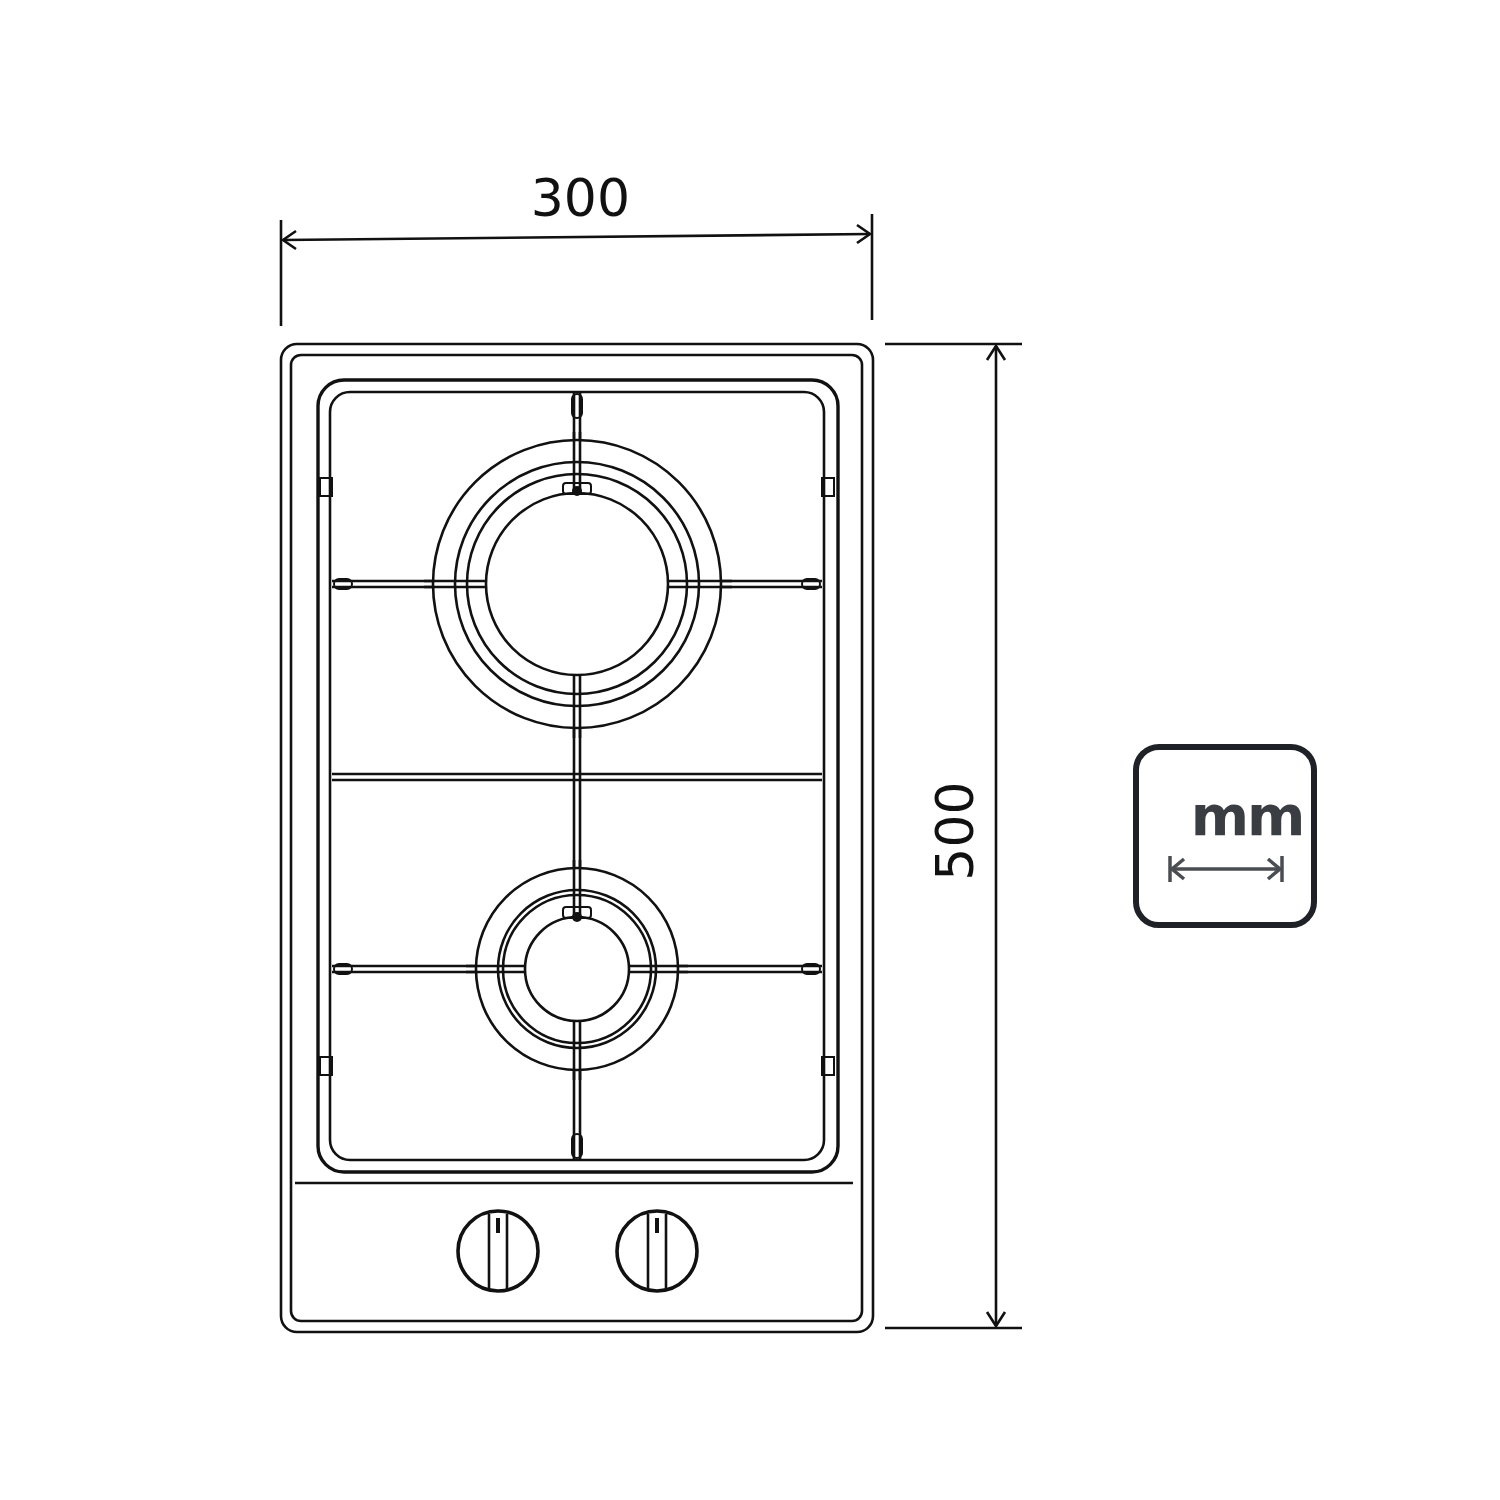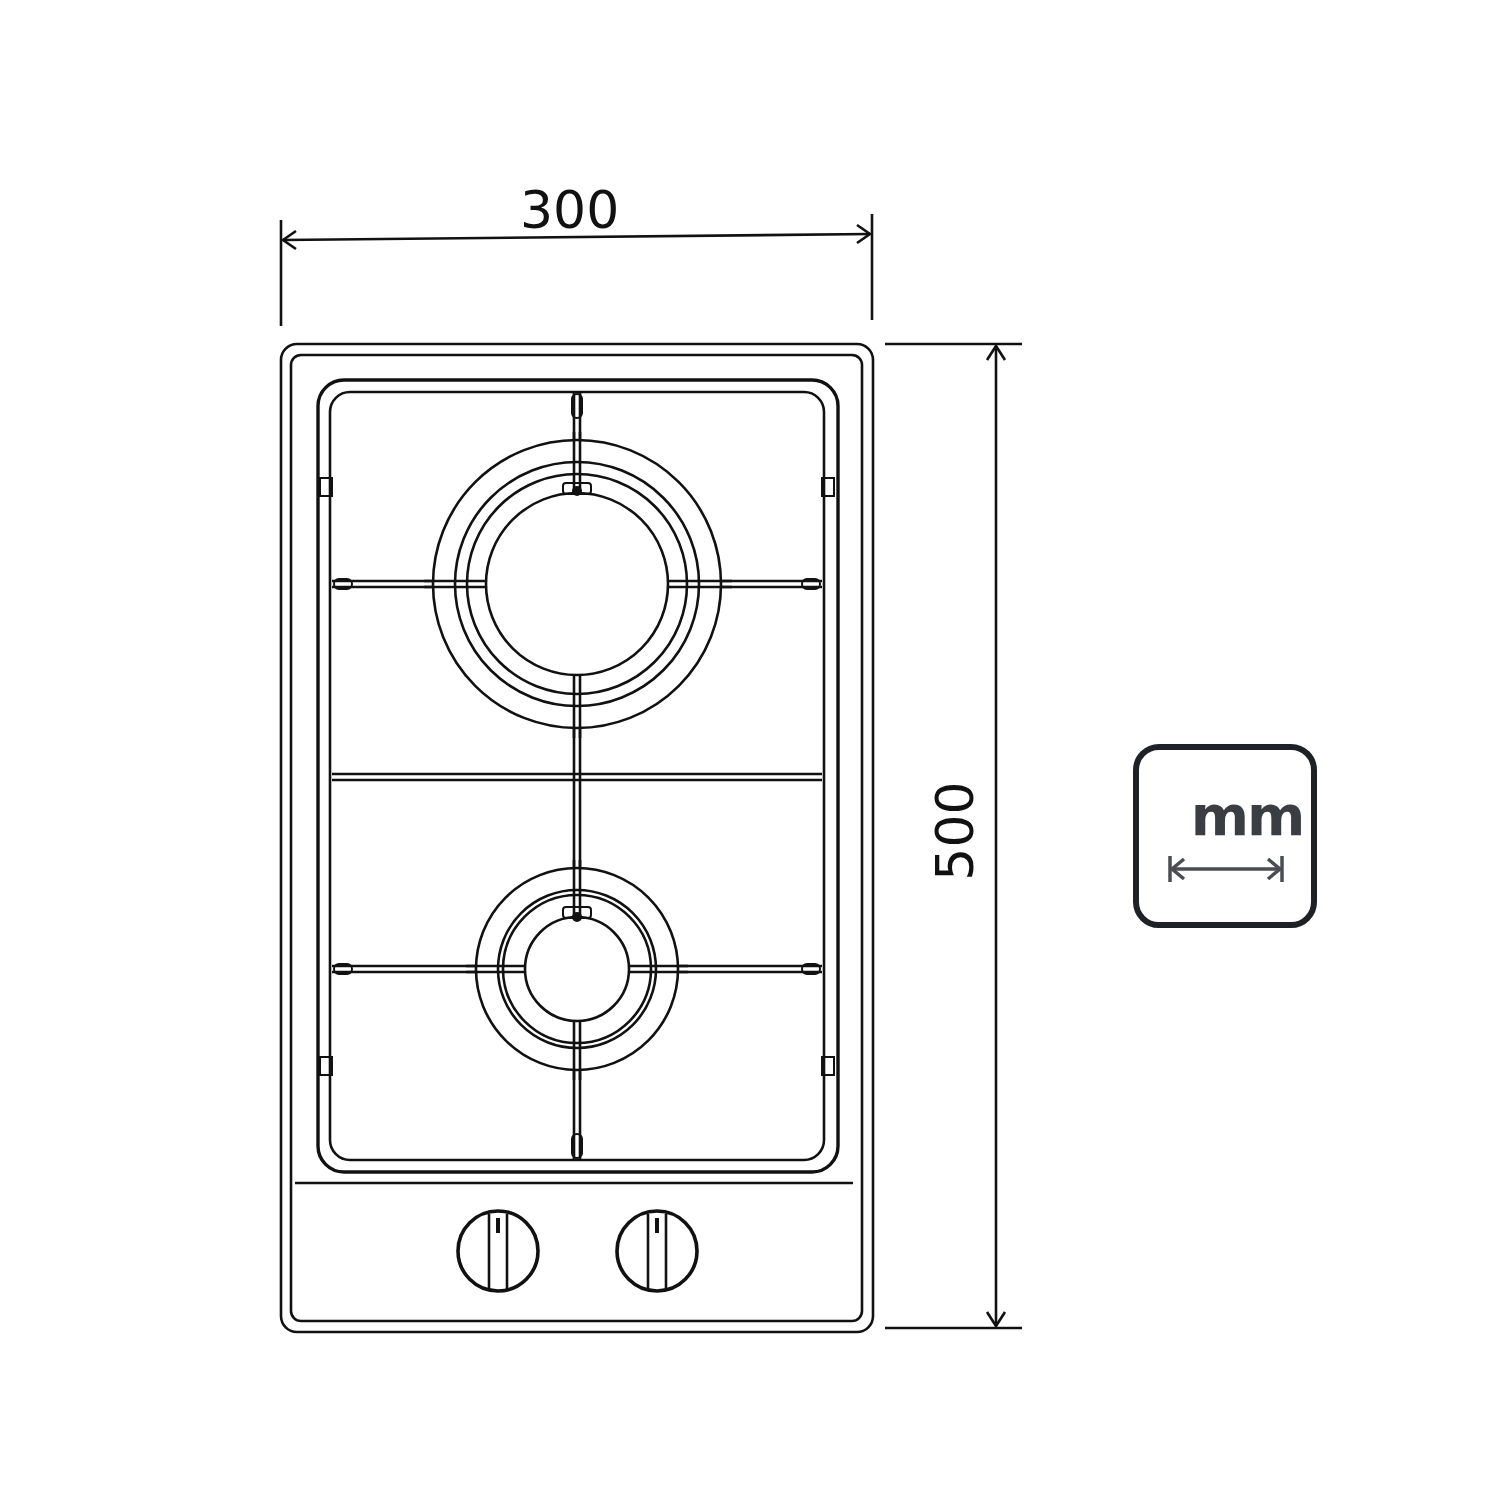--- a/index.html
+++ b/index.html
@@ -1,19 +1,19 @@
 <!DOCTYPE html>
 <html><head>
   <meta charset="utf-8">
   <style>
     html, body { margin: 0; padding: 0; background: #ffffff; }
     body { width: 1500px; height: 1500px; position: relative; overflow: hidden; font-family: "DejaVu Sans", sans-serif; }
     #drawing { position: absolute; left: 0; top: 0; width: 1500px; height: 1500px; }
     .dim-label { position: absolute; font-family: "DejaVu Sans", sans-serif; color: #111; font-size: 52px; line-height: 1; }
-    #width-label { left: 520px; top: 172px; width: 110px; text-align: left; margin-top: 12px; }
+    #width-label { left: 520px; top: 172px; width: 110px; text-align: right; }
     #height-label { left: 900px; top: 805px; width: 110px; text-align: center; transform: rotate(-90deg); transform-origin: 50% 50%; }
     #unit-badge { position: absolute; left: 1133px; top: 744px; width: 184px; height: 184px; box-sizing: border-box; border: 6px solid #1e2126; border-radius: 26px; background: #fff; }
     #unit-text { position: absolute; left: 0; right: 0; top: 38px; text-align: center; font-family: "DejaVu Sans", sans-serif; font-weight: bold; font-size: 56px; color: #3a3d42; letter-spacing: -2px; line-height: 1; padding-left: 44px; }
     #unit-arrow { position: absolute; left: 28px; top: 104px; width: 118px; height: 30px; }
   </style>
 </head>
 <body>
 
 <svg id="drawing" viewBox="0 0 1500 1500" xmlns="http://www.w3.org/2000/svg">
   <g fill="none" stroke="#111" stroke-width="2.6">

